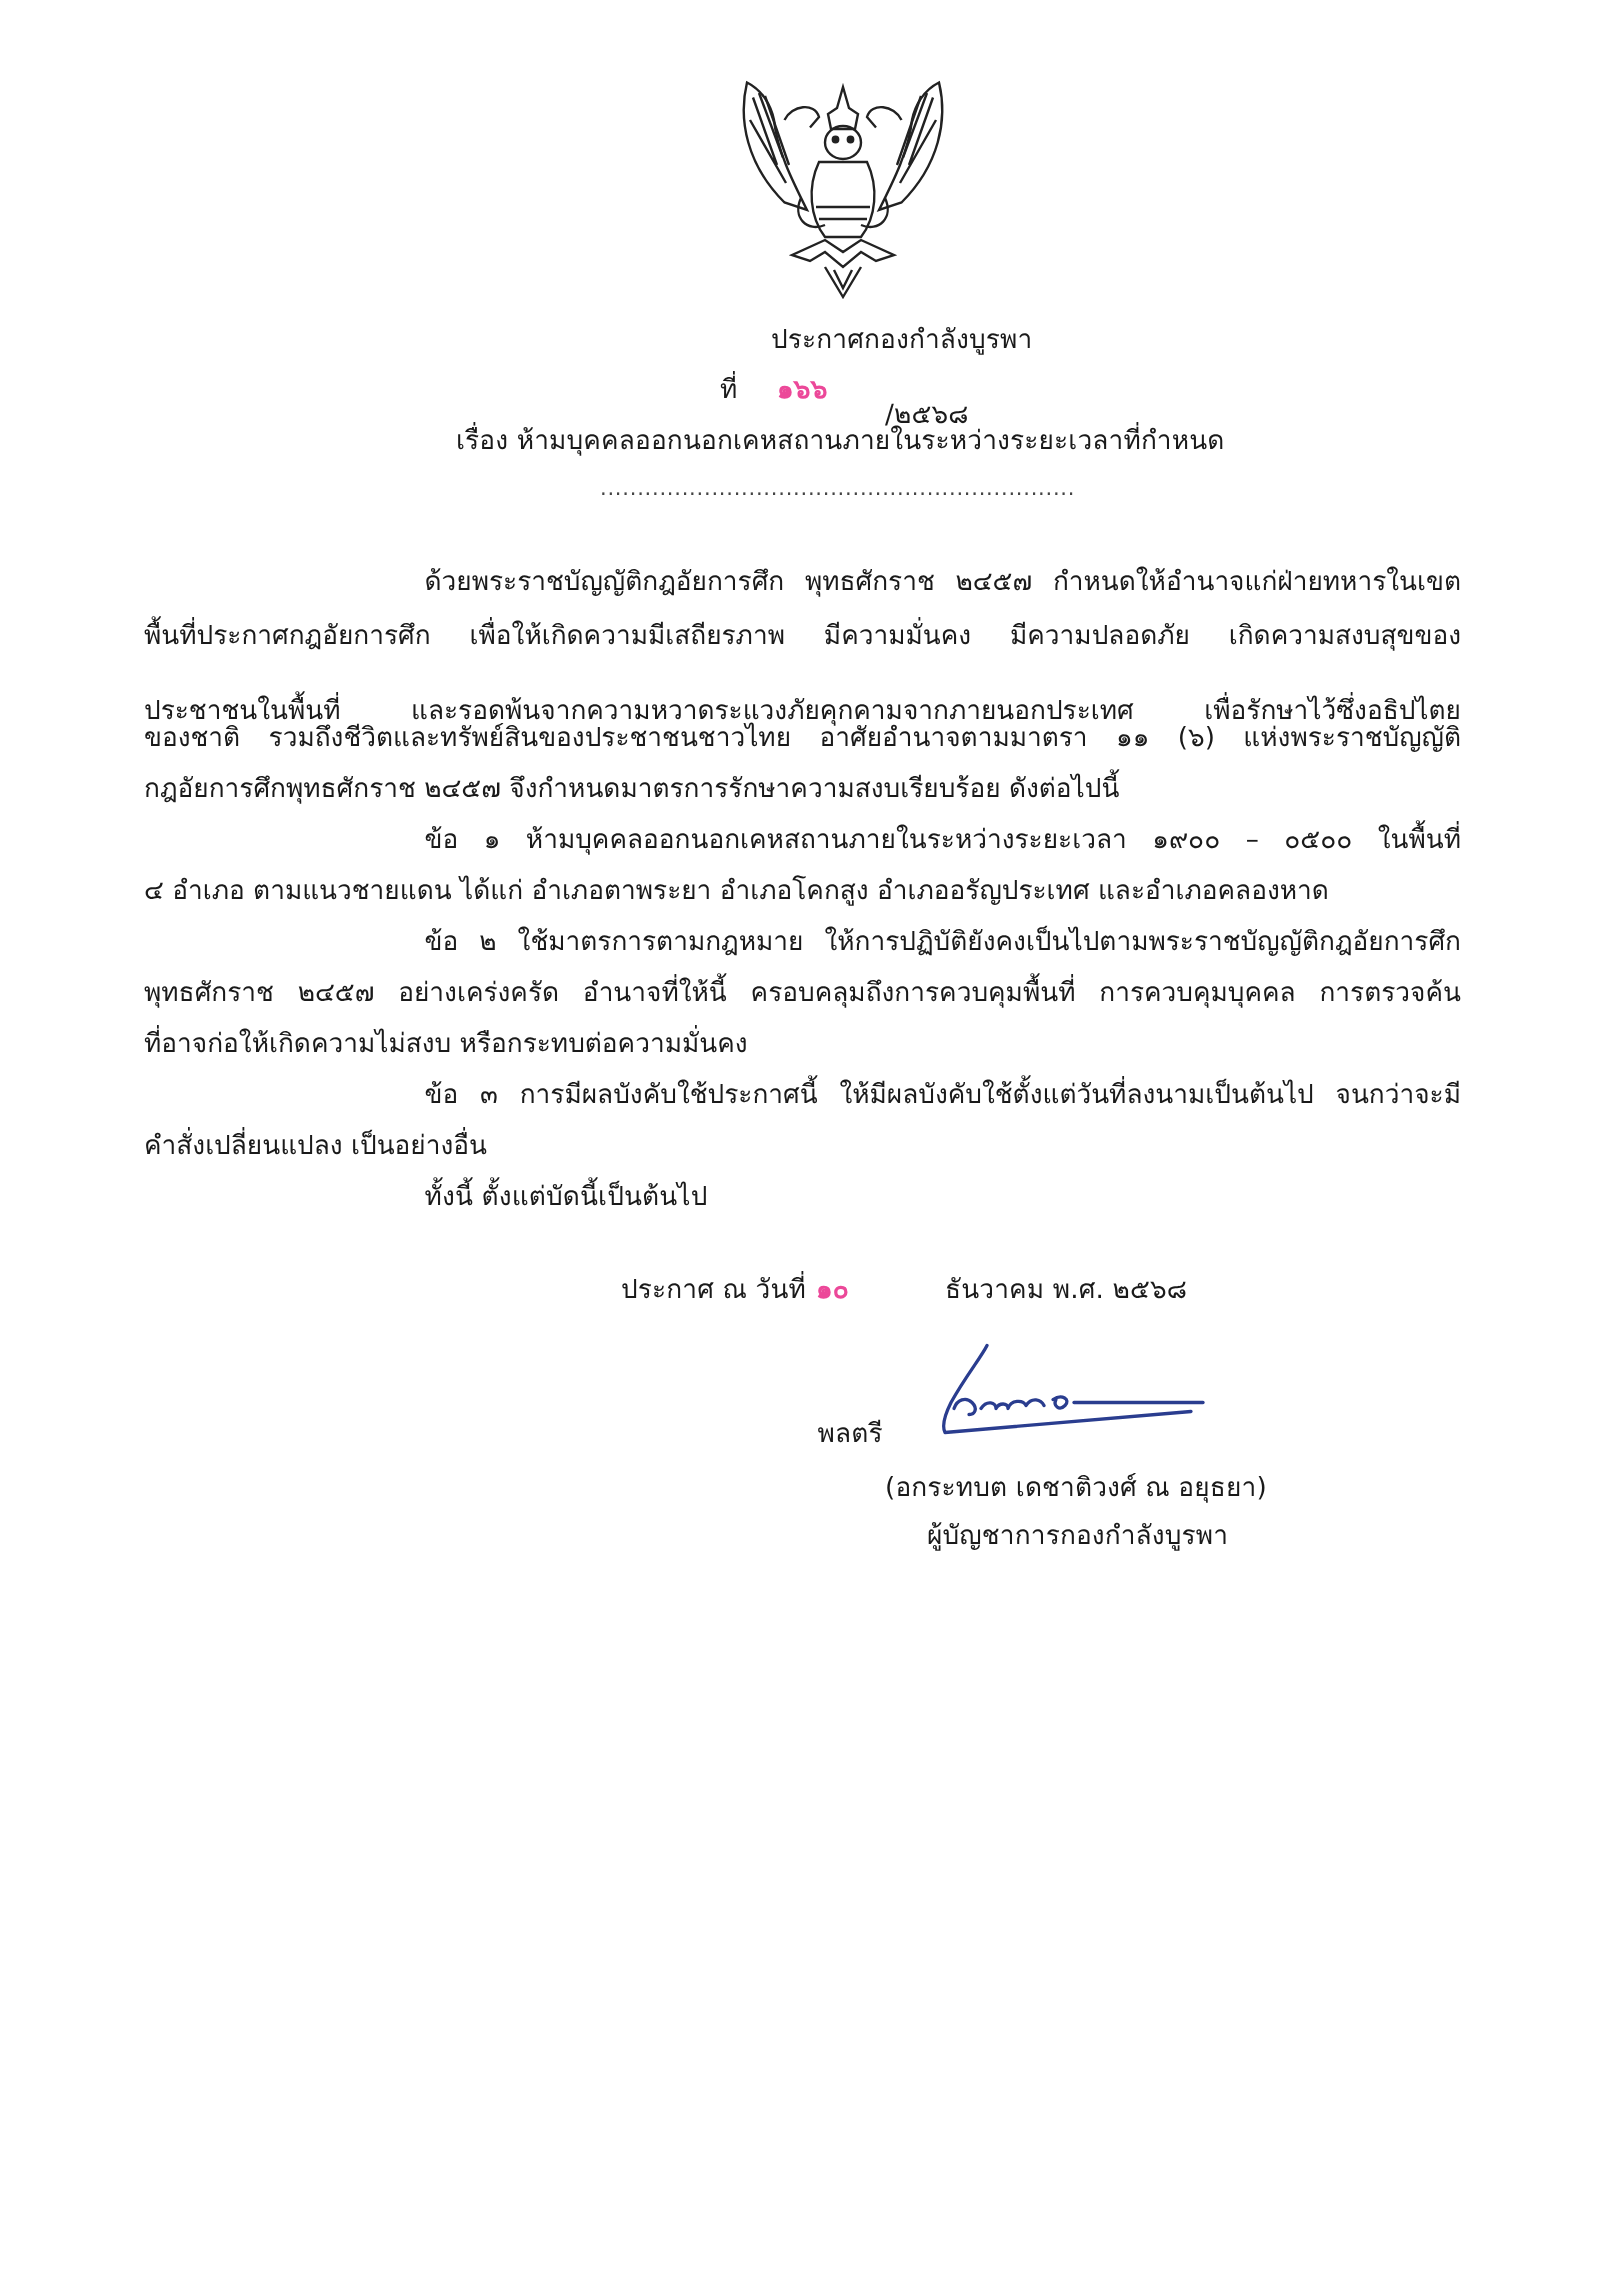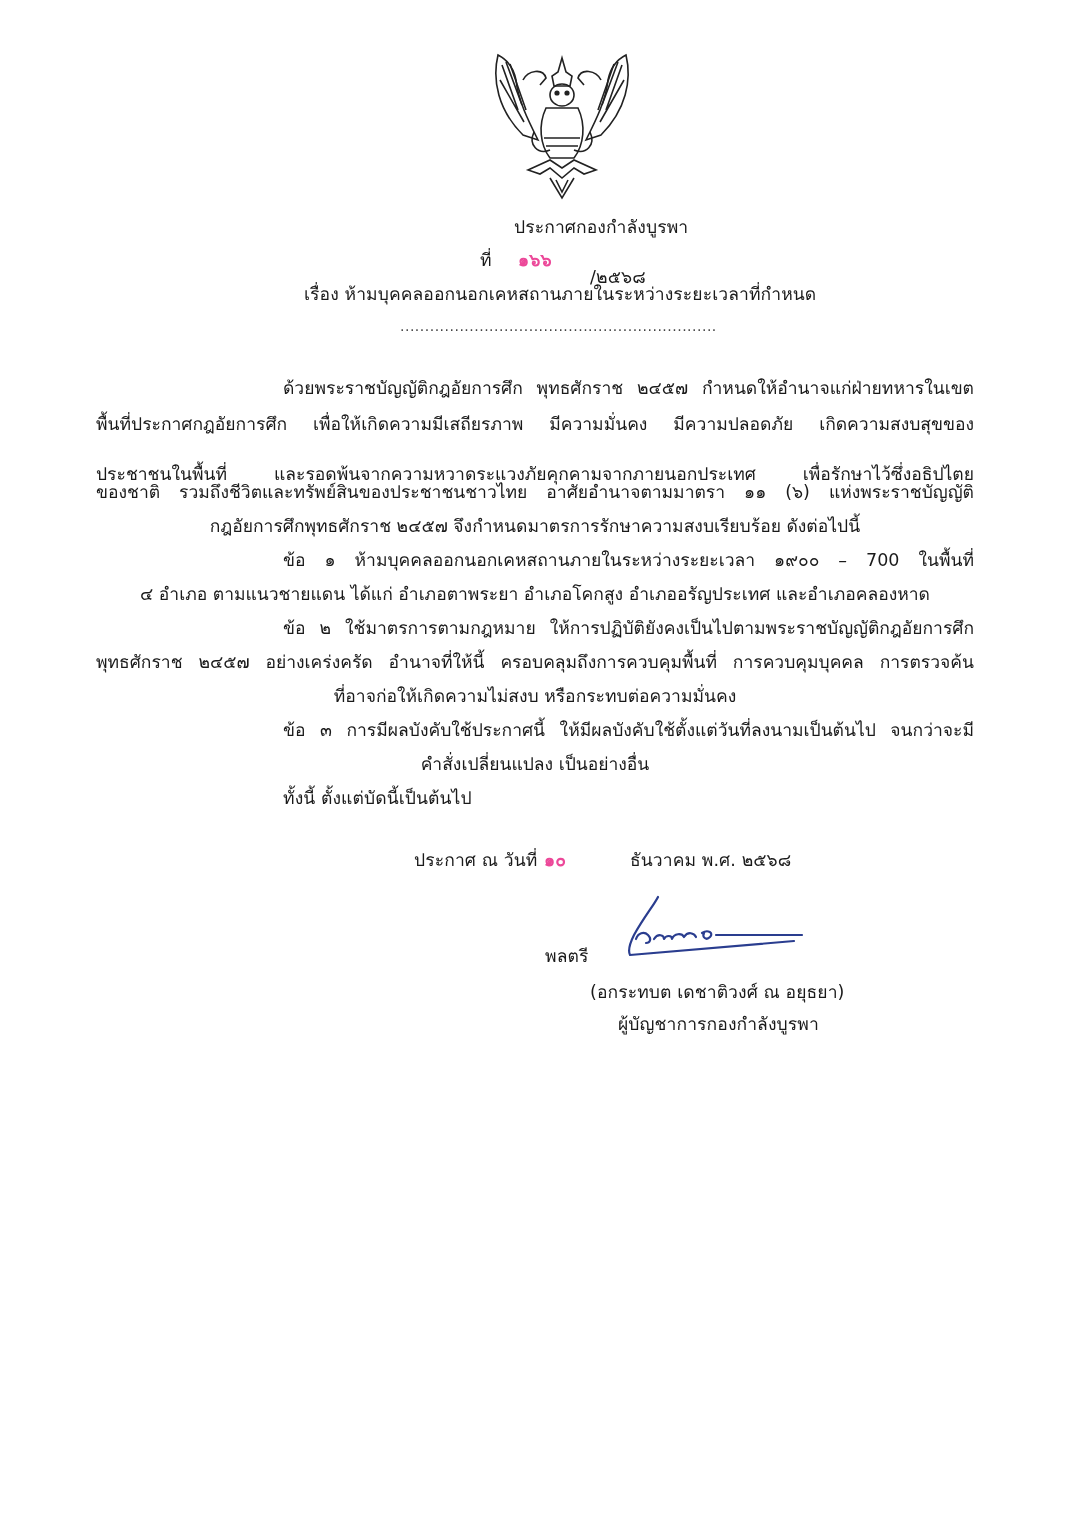--- a/index.html
+++ b/index.html
@@ -6,21 +6,21 @@
   body {
     width: 1076px; height: 1521px; position: relative; overflow: hidden;
     font-family: "DejaVu Sans", "Liberation Sans", sans-serif;
     color: #1a1a1a;
   }
   .abs { position: absolute; white-space: nowrap; }
   .garuda { position: absolute; left: 488px; top: 50px; width: 148px; height: 150px; }
   .txt { font-size: 17.5px; line-height: 20px; letter-spacing: 0.1px; }
   .hand { color: #ec4899; font-weight: bold; }
   .dots { font-size: 14px; letter-spacing: 0.5px; color: #444; }
-  .para-line { position: absolute; left: 96px; width: 878px; font-size: 17.5px; line-height: 20px; white-space: nowrap; overflow: visible; text-align: center; }
+  .para-line { position: absolute; left: 96px; width: 878px; font-size: 17.5px; line-height: 20px; white-space: nowrap; overflow: visible; }
   .justify { text-align: justify; text-align-last: justify; }
   .indent { left: 283px; width: 691px; }
   .sig { position: absolute; left: 624px; top: 895px; width: 185px; height: 70px; }
 </style>
 </head>
 <body>
 
 <svg class="garuda" viewBox="0 0 148 150">
   <g fill="none" stroke="#222" stroke-width="1.6">
 
@@ -55,21 +55,21 @@
 <div class="abs txt" style="left:590px; top:250px;margin-top:17px;">/๒๕๖๘</div>
 <div class="abs txt" style="left:304px; top:284px;">เรื่อง ห้ามบุคคลออกนอกเคหสถานภายในระหว่างระยะเวลาที่กำหนด</div>
 <div class="abs dots" style="left:400px; top:318px;">................................................................</div>
 
 <div class="para-line justify indent" style="top:378px;">ด้วยพระราชบัญญัติกฎอัยการศึก พุทธศักราช ๒๔๕๗ กำหนดให้อำนาจแก่ฝ่ายทหารในเขต</div>
 <div class="para-line justify" style="top:414px;">พื้นที่ประกาศกฎอัยการศึก เพื่อให้เกิดความมีเสถียรภาพ มีความมั่นคง มีความปลอดภัย เกิดความสงบสุขของ</div>
 <div class="para-line justify" style="top:464px;">ประชาชนในพื้นที่ และรอดพ้นจากความหวาดระแวงภัยคุกคามจากภายนอกประเทศ เพื่อรักษาไว้ซึ่งอธิปไตย</div>
 <div class="para-line justify" style="top:482px;">ของชาติ รวมถึงชีวิตและทรัพย์สินของประชาชนชาวไทย อาศัยอำนาจตามมาตรา ๑๑ (๖) แห่งพระราชบัญญัติ</div>
 <div class="para-line" style="top:516px;">กฎอัยการศึกพุทธศักราช ๒๔๕๗ จึงกำหนดมาตรการรักษาความสงบเรียบร้อย ดังต่อไปนี้</div>
 
-<div class="para-line justify indent" style="top:550px;">ข้อ ๑ ห้ามบุคคลออกนอกเคหสถานภายในระหว่างระยะเวลา ๑๙๐๐ – 700 ในพื้นที่</div>
+<div class="para-line justify indent" style="top:550px;">ข้อ ๑ ห้ามบุคคลออกนอกเคหสถานภายในระหว่างระยะเวลา ๑๙๐๐ – ๐๕๐๐ ในพื้นที่</div>
 <div class="para-line" style="top:584px;">๔ อำเภอ ตามแนวชายแดน ได้แก่ อำเภอตาพระยา อำเภอโคกสูง อำเภออรัญประเทศ และอำเภอคลองหาด</div>
 
 <div class="para-line justify indent" style="top:618px;">ข้อ ๒ ใช้มาตรการตามกฎหมาย ให้การปฏิบัติยังคงเป็นไปตามพระราชบัญญัติกฎอัยการศึก</div>
 <div class="para-line justify" style="top:652px;">พุทธศักราช ๒๔๕๗ อย่างเคร่งครัด อำนาจที่ให้นี้ ครอบคลุมถึงการควบคุมพื้นที่ การควบคุมบุคคล การตรวจค้น</div>
 <div class="para-line" style="top:686px;">ที่อาจก่อให้เกิดความไม่สงบ หรือกระทบต่อความมั่นคง</div>
 
 <div class="para-line justify indent" style="top:720px;">ข้อ ๓ การมีผลบังคับใช้ประกาศนี้ ให้มีผลบังคับใช้ตั้งแต่วันที่ลงนามเป็นต้นไป จนกว่าจะมี</div>
 <div class="para-line" style="top:754px;">คำสั่งเปลี่ยนแปลง เป็นอย่างอื่น</div>
 
 <div class="abs txt" style="left:283px; top:788px;">ทั้งนี้ ตั้งแต่บัดนี้เป็นต้นไป</div>

